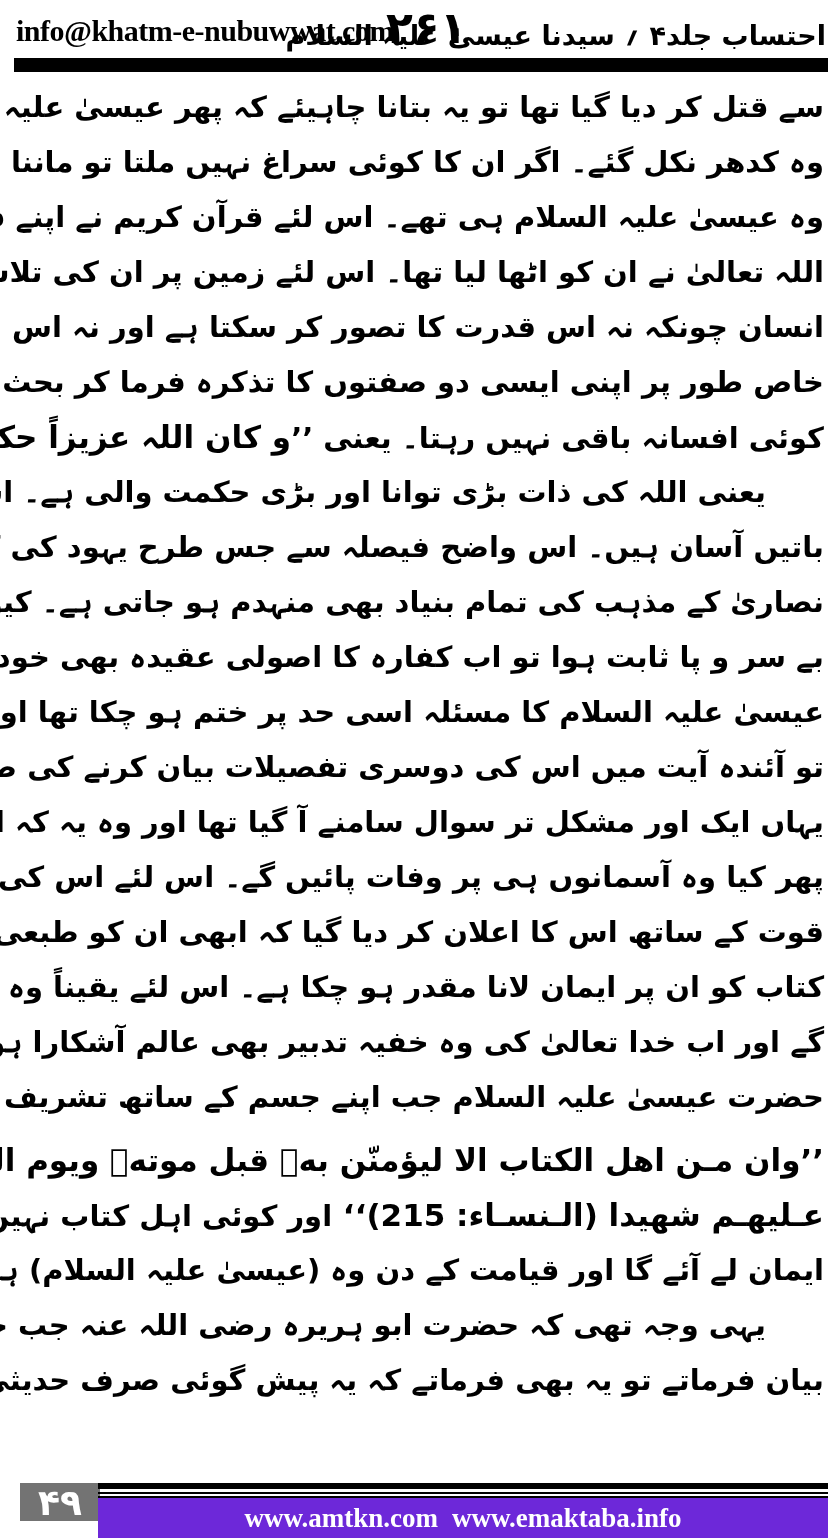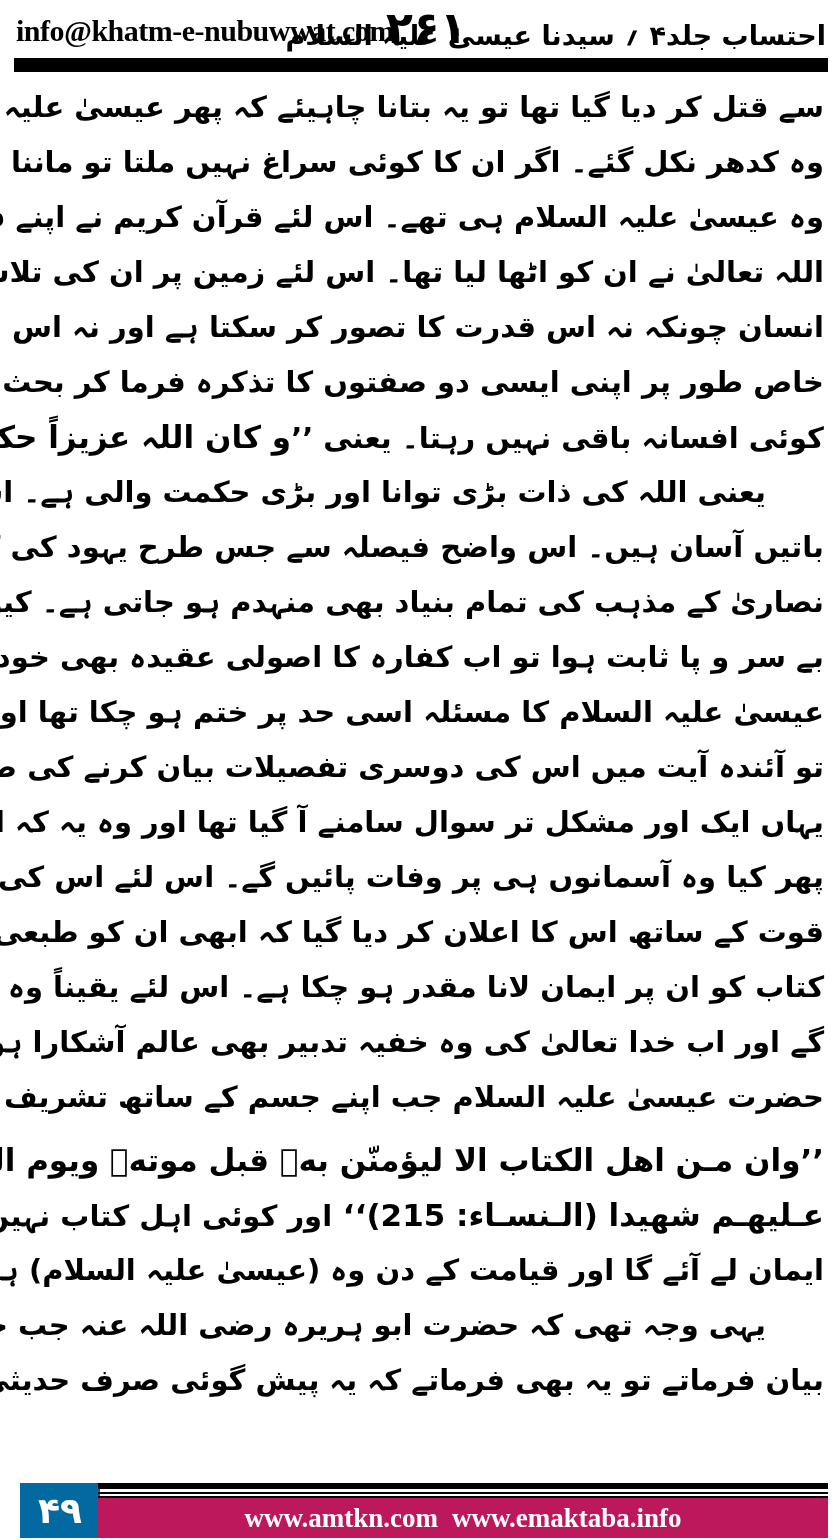--- a/index.html
+++ b/index.html
@@ -50,32 +50,32 @@
   }
   .line.indent{ text-indent:58px; }
   .line.end-deep{ padding-left:0; padding-right:310px; }
   .arabic{
     font-size:31px;
     font-weight:bold;
   }
   .line.ar-gap{ margin-top:8px; }
   
   .foot-num{
-    position:absolute;left:20px;top:1483px;width:80px;height:55px;
-    background:#0369a1;color:#fff;
+    position:absolute;left:20px;top:1483px;width:80px;height:38px;
+    background:#737373;color:#fff;
     font-size:36px;font-weight:bold;
     display:flex;align-items:center;justify-content:center;
   }
   .foot-stripes{ position:absolute;left:98px;right:12px;top:1483px; }
   .foot-stripes .s1{height:6px;background:#000;margin-bottom:3px;}
   .foot-stripes .s2{height:2px;background:#000;margin-bottom:2px;}
   .foot-stripes .s3{height:2px;background:#000;}
   .foot-bar{
     position:absolute;left:98px;right:12px;top:1498px;height:40px;
-    background:#be185d;color:#fff;
+    background:#6d28d9;color:#fff;
     font-family:"Liberation Serif",serif;
     font-weight:bold;font-size:27px;
     display:flex;align-items:center;justify-content:center;gap:14px;
     white-space:nowrap;
   }
 </style>
 </head>
 <body>
 
 <div class="page">

